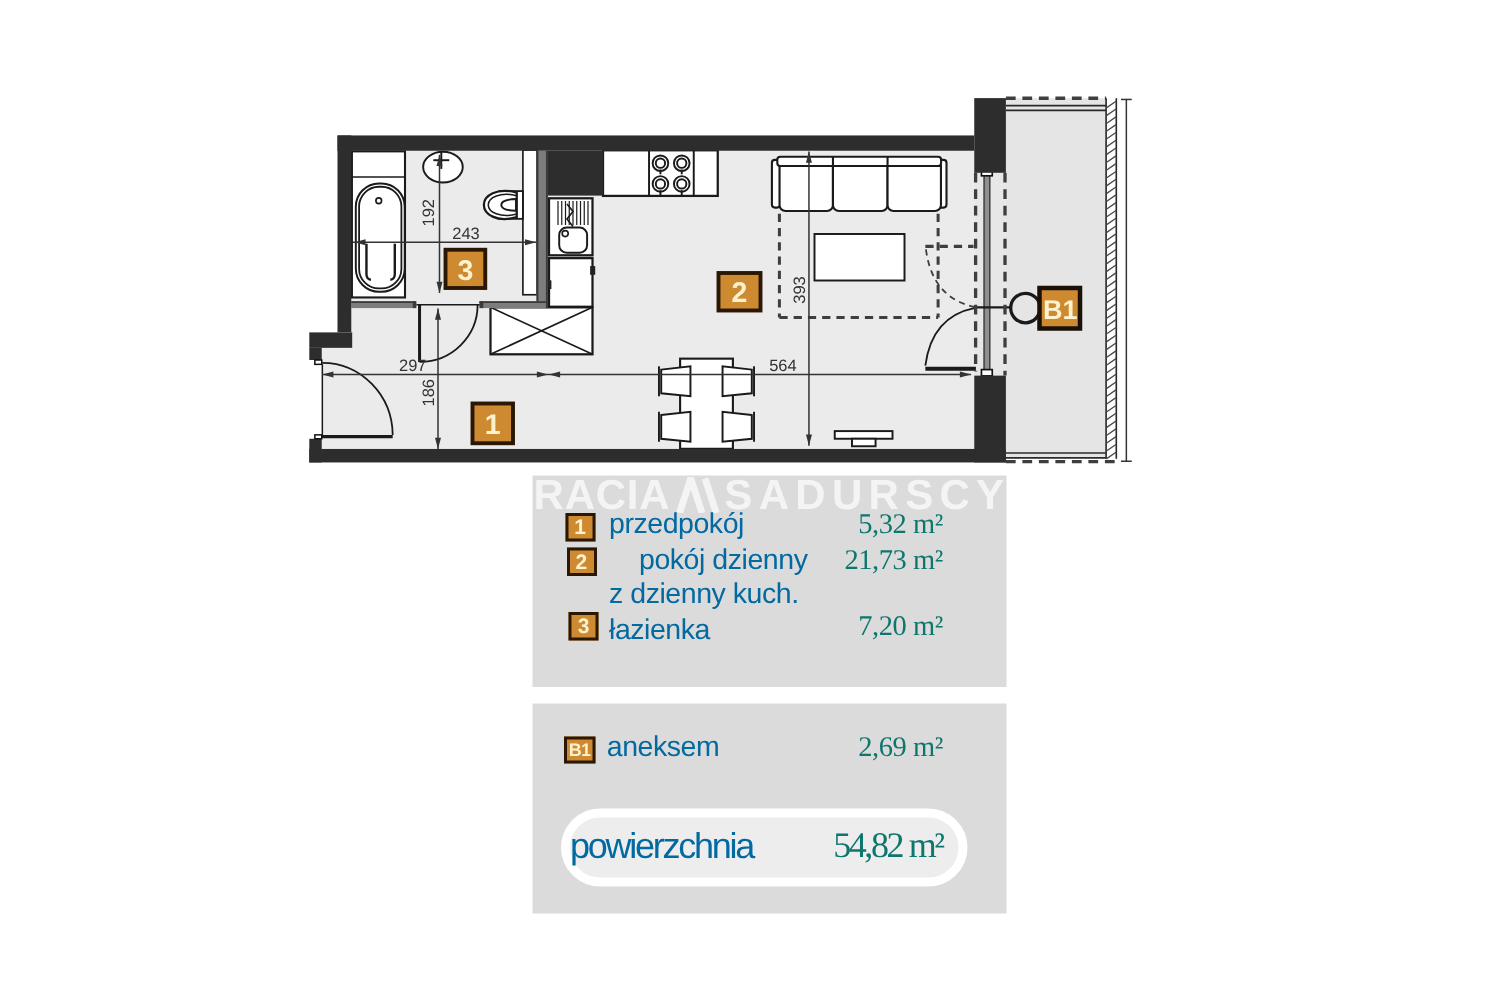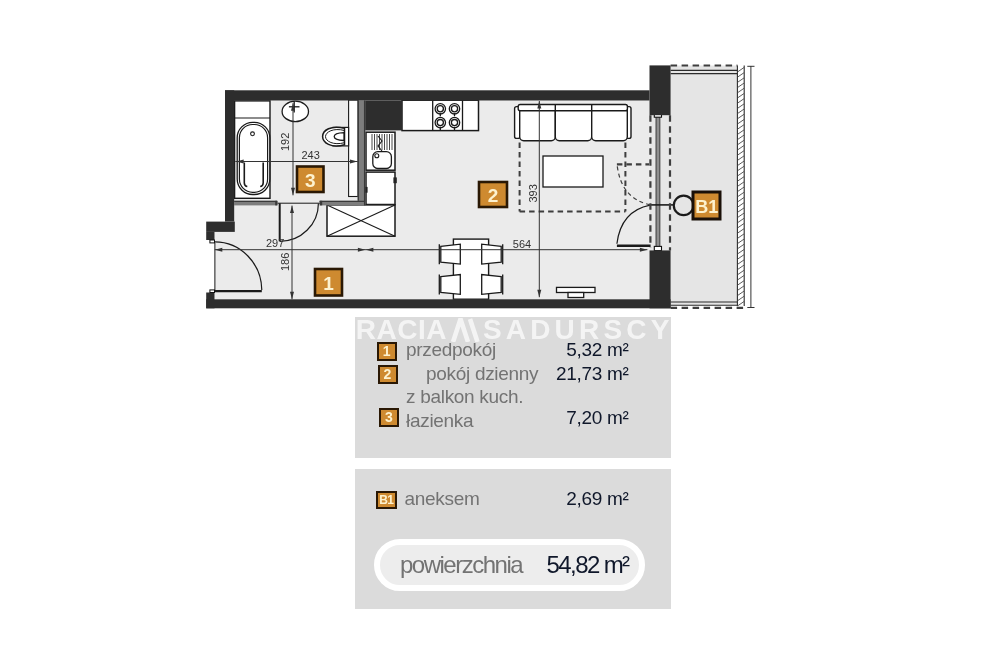--- a/index.html
+++ b/index.html
@@ -1,20 +1,20 @@
 <!DOCTYPE html>
 <html><head>
 <meta charset="utf-8">
 <style>
   html,body{margin:0;padding:0;background:#fff;}
   body{width:1008px;height:661px;position:relative;font-family:"Liberation Sans",sans-serif;}
   .abs{position:absolute;}
   .gbox{position:absolute;left:354.5px;width:316px;background:#dbdbdb;overflow:hidden;}
-  .lbl{position:absolute;color:#737373;font-size:19px;letter-spacing:-0.3px;white-space:nowrap;}
-  .val{position:absolute;color:#0f172a;font-size:19px;letter-spacing:-0.3px;text-align:right;left:500px;width:128.5px;}
+  .lbl{position:absolute;color:#0369a1;font-size:19px;letter-spacing:-0.3px;white-space:nowrap;}
+  .val{position:absolute;color:#0f766e;font-size:19px;letter-spacing:-0.3px;text-align:right;left:500px;width:128.5px;font-family:Liberation Serif, serif;}
   .badge{position:absolute;background:#ce8a30;border:2px solid #2a1804;color:#fdf2cf;
          font-weight:bold;text-align:center;}
 </style>
 </head>
 <body>
 
 <svg class="abs" style="left:0;top:0" width="1008" height="661" viewBox="0 0 1008 661">
 
   <rect x="214.5" y="231.9" width="21.5" height="67.4" fill="#ebebeb"></rect>
 
@@ -300,31 +300,31 @@
 <div class="badge" style="left:376.7px;top:342.1px;width:16px;height:15px;font-size:14px;line-height:15.5px;">1</div>
 
 <div class="lbl" style="left:406px;top:339.1px;">przedpokój</div>
 <div class="val" style="top:339.1px;">5,32 m²</div>
 
 <div class="badge" style="left:377.5px;top:365.4px;width:16px;height:15px;font-size:14px;line-height:15.5px;">2</div>
 
 <div class="lbl" style="left:406px;top:362.5px;margin-left:20px;">pokój dzienny</div>
 <div class="val" style="top:362.5px;">21,73 m²</div>
 
-<div class="lbl" style="left:406px;top:385.5px;">z balkon kuch.</div>
+<div class="lbl" style="left:406px;top:385.5px;">z dzienny kuch.</div>
 
 <div class="badge" style="left:379px;top:408.3px;width:16px;height:15px;font-size:14px;line-height:15.5px;">3</div>
 
 <div class="lbl" style="left:406px;top:410px;">łazienka</div>
 <div class="val" style="top:407.3px;">7,20 m²</div>
 
 <div class="gbox" style="top:468.5px;height:140.6px;">
 
   <div style="position:absolute;left:19.8px;top:70.5px;width:270.4px;height:51.8px;background:#ededed;border:6px solid #fff;border-radius:28px;box-sizing:border-box;"></div>
 </div>
 
 <div class="badge" style="left:375.8px;top:490.9px;width:17px;height:14.5px;font-size:12px;line-height:15px;letter-spacing:-0.5px;">B1</div>
 
 <div class="lbl" style="left:404.5px;top:487.8px;">aneksem</div>
 <div class="val" style="top:487.8px;">2,69 m²</div>
 
-<div class="lbl" style="left:400px;top:551px;font-size:24px;letter-spacing:-1.5px;text-align:right;">powierzchnia</div>
+<div class="lbl" style="left:380px;top:551px;font-size:24px;letter-spacing:-1.5px;text-align:right;">powierzchnia</div>
 <div class="val" style="left:500px;top:551px;font-size:24px;letter-spacing:-1.6px;width:128.5px;">54,82 m²</div>
 
 </body></html>

